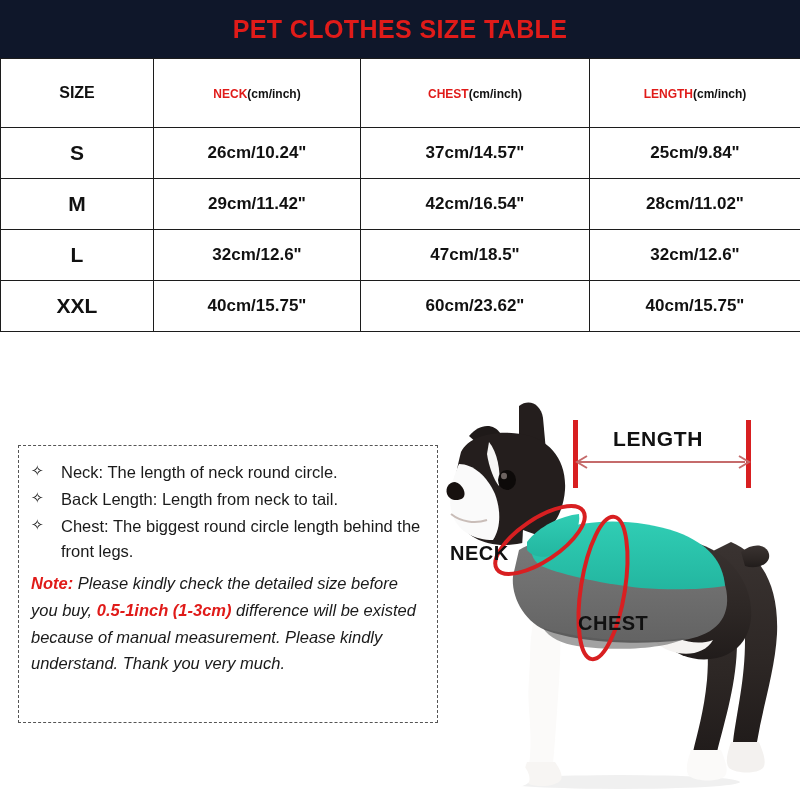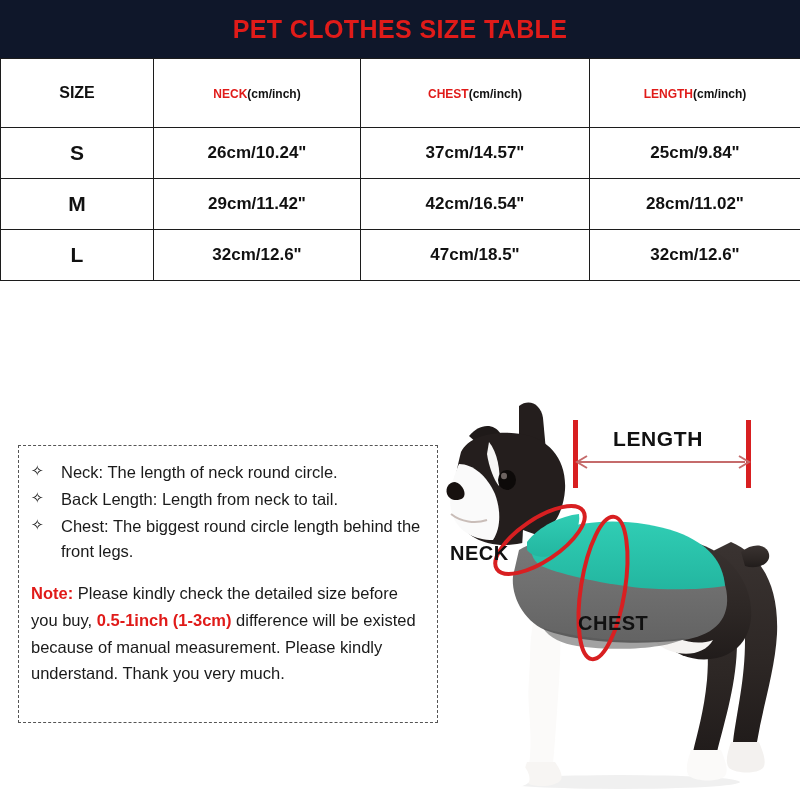--- a/index.html
+++ b/index.html
@@ -107,24 +107,25 @@
   .bullet-glyph {
     flex: 0 0 auto;
     width: 30px;
     font-size: 15px;
     color: #222222;
     line-height: 1.52;
   }
   .bullet-text { flex: 1 1 auto; }
 
   .note-block {
-    margin-top: 16px;
+    margin-top: 6px;
     font-size: 16.5px;
     color: #1a1a1a;
     line-height: 1.62;
+    font-style: italic;
   }
   .note-kw {
     color: #e01b19;
     font-weight: bold;
   }
 
   
   .illustration {
     position: absolute;
     left: 445px;
@@ -206,20 +207,26 @@
       <td class="cell-size">M</td>
       <td class="cell-val">29cm/11.42"</td>
       <td class="cell-val">42cm/16.54"</td>
       <td class="cell-val">28cm/11.02"</td>
     </tr>
     <tr>
       <td class="cell-size">L</td>
       <td class="cell-val">32cm/12.6"</td>
       <td class="cell-val">47cm/18.5"</td>
       <td class="cell-val">32cm/12.6"</td>
+    </tr>
+    <tr>
+      <td class="cell-size">XXL</td>
+      <td class="cell-val">40cm/15.75"</td>
+      <td class="cell-val">60cm/23.62"</td>
+      <td class="cell-val">40cm/15.75"</td>
     </tr>
   </tbody>
 </table>
 
 <div class="info-box">
   <ul class="bullet-list">
     <li>
       <span class="bullet-glyph">✧</span>
       <span class="bullet-text">Neck: The length of neck round circle.</span>
     </li>

